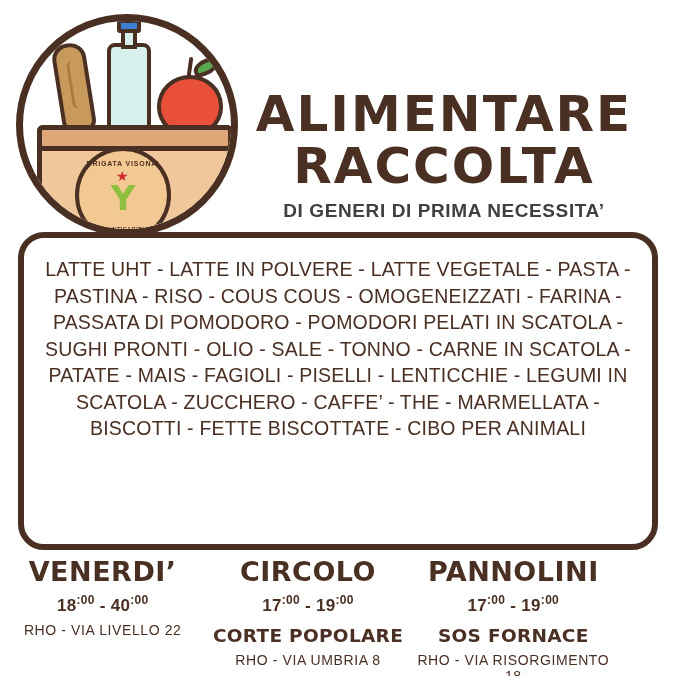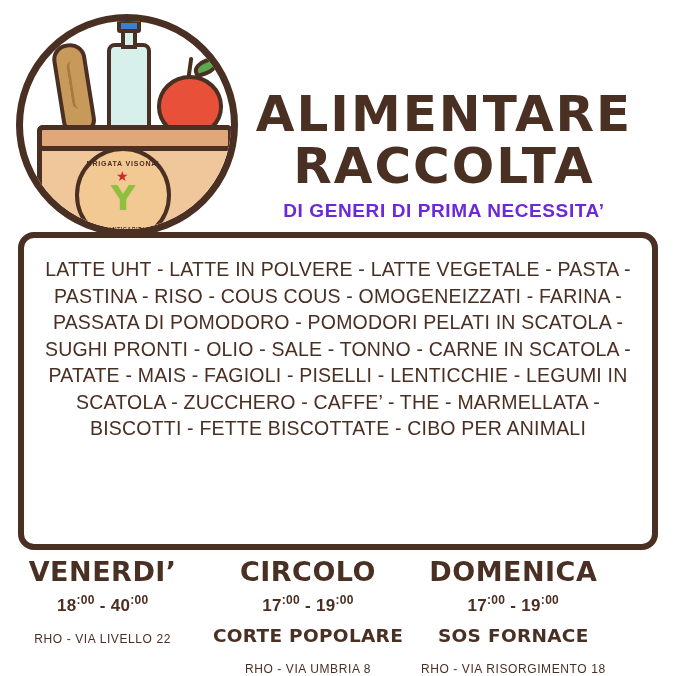--- a/index.html
+++ b/index.html
@@ -43,21 +43,21 @@
     line-height: 52px;
     letter-spacing: 2px;
     color: #4a2f23;
   }
   .subtitle {
     margin-top: 8px;
     font-family: "Liberation Sans", sans-serif;
     font-weight: 700;
     font-size: 19px;
     letter-spacing: 0.6px;
-    color: #6d28d9;
+    color: #404040;
   }
 
   
   .logo-wrap {
     position: absolute;
     left: 10px;
     top: 6px;
     width: 240px;
     height: 230px;
   }
@@ -243,21 +243,21 @@
   }
 
   
   .items-panel {
     position: absolute;
     left: 18px;
     top: 232px;
     width: 640px;
     height: 318px;
     border: 6px solid #4a2f23;
-    border-radius: 16px;
+    border-radius: 26px;
     box-sizing: border-box;
     background: #ffffff;
     padding: 18px 14px 10px 14px;
   }
   .items-group {
     text-align: center;
     font-size: 19.5px;
     line-height: 26.5px;
     color: #4a2f23;
     letter-spacing: 0.2px;
@@ -297,22 +297,22 @@
     vertical-align: super;
   }
   .event-place {
     margin-top: 9px;
     font-family: "DejaVu Sans", sans-serif;
     font-weight: 700;
     font-size: 18.5px;
     letter-spacing: 0.3px;
   }
   .event-addr {
-    margin-top: 16px;
-    font-size: 12px;
+    margin-top: 6px;
+    font-size: 14px;
     letter-spacing: 0.6px;
   }
 </style>
 </head>
 <body>
 
 <div class="poster">
 
   <div class="header">
 
@@ -360,21 +360,21 @@
     <div class="event">
       <div class="event-day">CIRCOLO</div>
       <div class="event-time">
         <span>17</span><sup>:00</sup><span> - </span><span>19</span><sup>:00</sup>
       </div>
       <div class="event-place">CORTE POPOLARE</div>
       <div class="event-addr">RHO - VIA UMBRIA 8</div>
     </div>
 
     <div class="event">
-      <div class="event-day">DOMENICA</div>
+      <div class="event-day">PANNOLINI</div>
       <div class="event-time">
         <span>17</span><sup>:00</sup><span> - </span><span>19</span><sup>:00</sup>
       </div>
       <div class="event-place">SOS FORNACE</div>
       <div class="event-addr">RHO - VIA RISORGIMENTO 18</div>
     </div>
 
   </div>
 </div>
 

